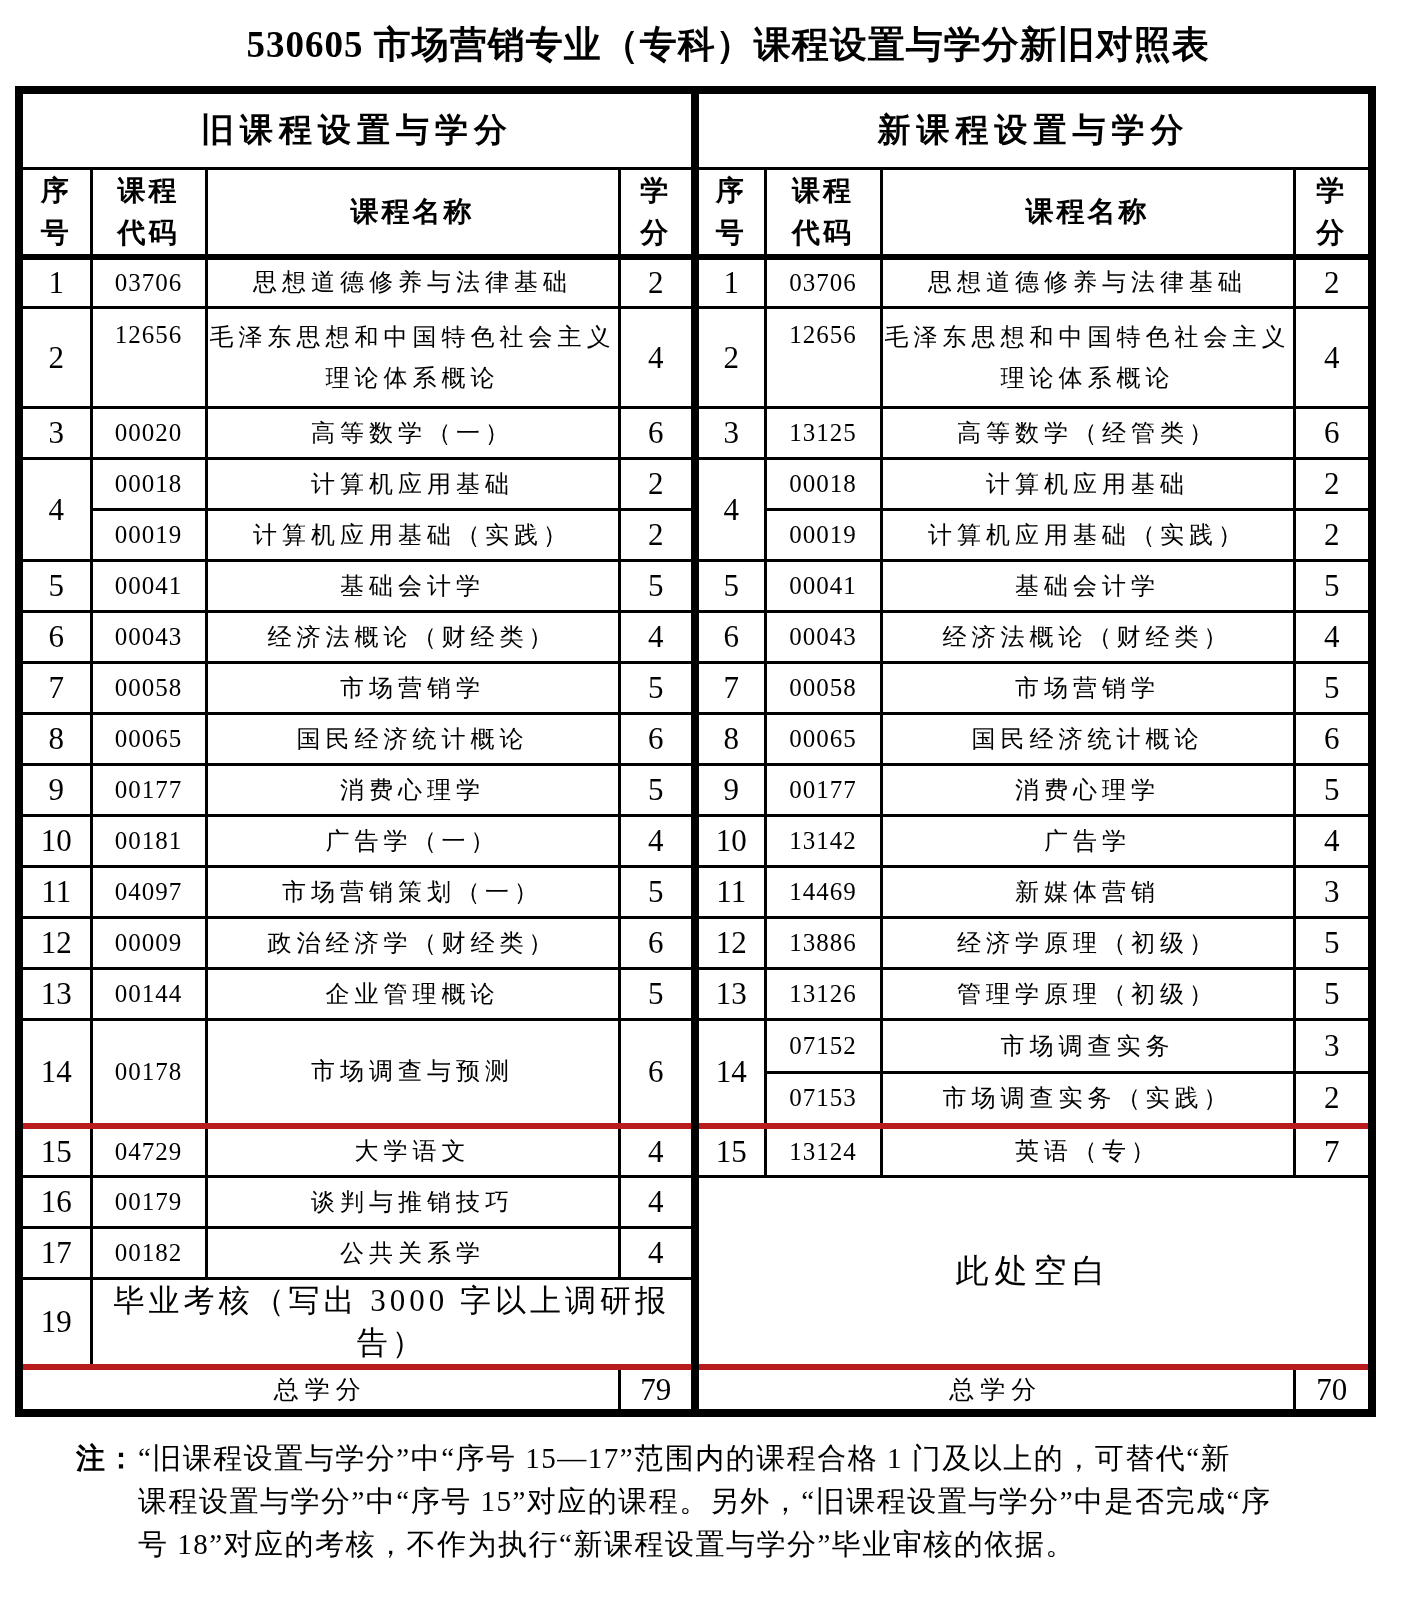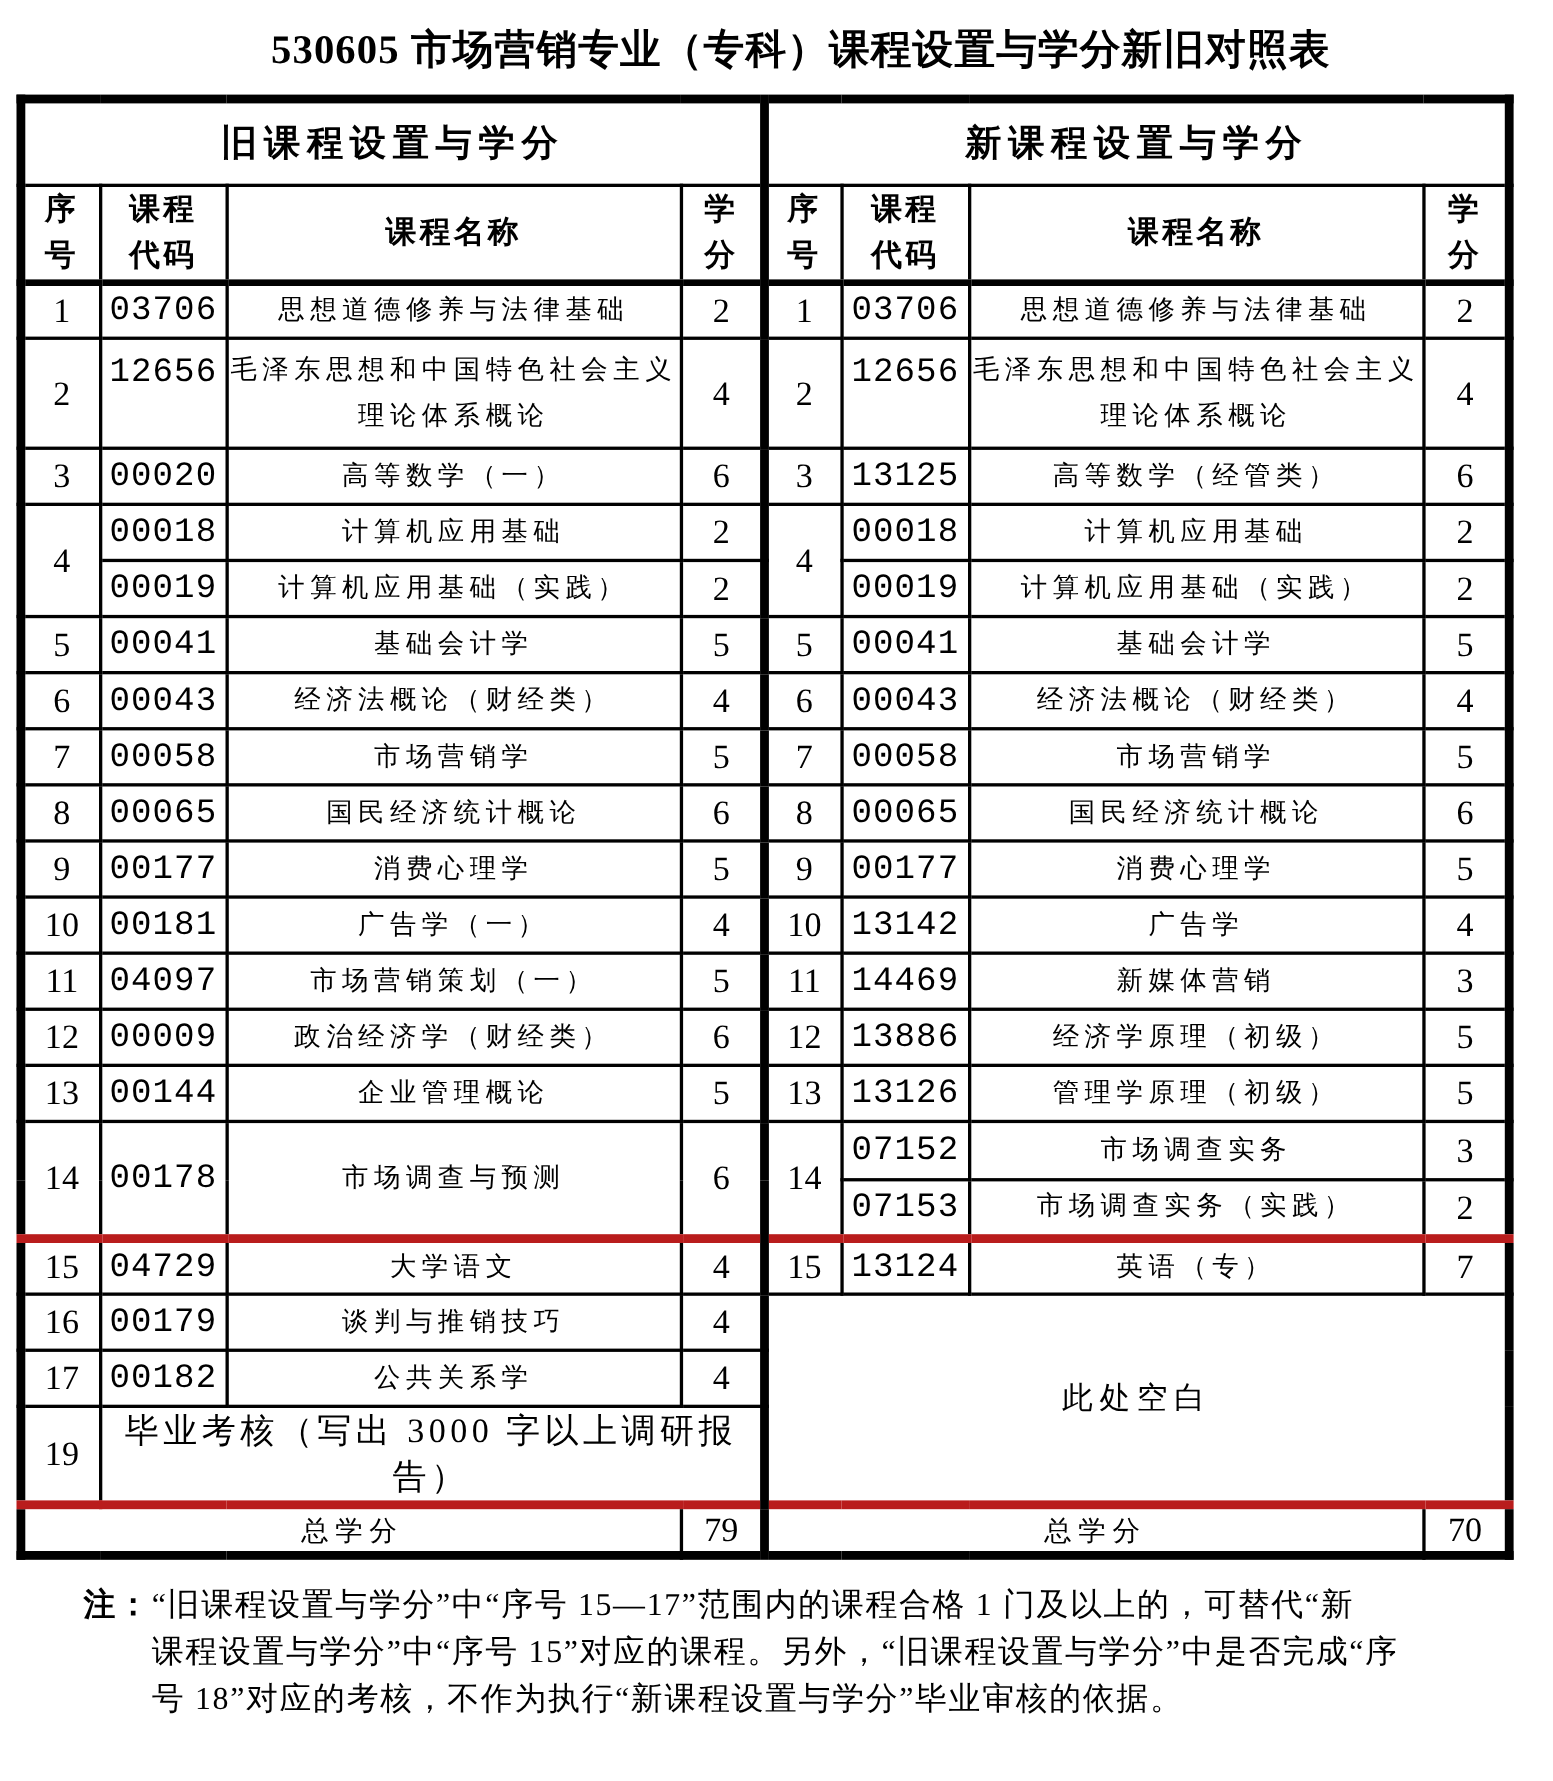--- a/index.html
+++ b/index.html
@@ -44,44 +44,44 @@
   }
   tr.cols th {
     font-size: 28px;
     font-weight: bold;
     letter-spacing: 3px;
     line-height: 1.5;
     white-space: pre-line;
     border-bottom: 6px solid #000;
   }
   td.no     { font-size: 31px; }
-  td.code   { font-size: 31px; letter-spacing: 1px; font-family: Liberation Mono, monospace; }
+  td.code   { font-size: 25px; letter-spacing: 1px; }
   td.credit { font-size: 31px; }
   td.name {
     text-align: left;
     padding-left: 14px;
     padding-right: 4px;
     font-size: 24px;
     letter-spacing: 5px;
     line-height: 1.7;
   }
   td.merged {
     font-size: 31px;
     letter-spacing: 4px;
   }
   td.blank {
-    font-size: 28px;
+    font-size: 33px;
     letter-spacing: 6px;
   }
   td.total-label {
     font-size: 25px;
     letter-spacing: 6px;
   }
   .divL { border-left: 8px solid #000 !important; }
-  tr.sep > th, tr.sep > td { border-top: 8px solid #b91c1c; }
+  tr.sep > th, tr.sep > td { border-top: 6px solid #b91c1c; }
   .note {
     position: relative;
     margin: 20px 0 0 76px;
     width: 1280px;
     padding-left: 62px;
     font-size: 29px;
     line-height: 43px;
     letter-spacing: 1.5px;
   }
   .note-label {

